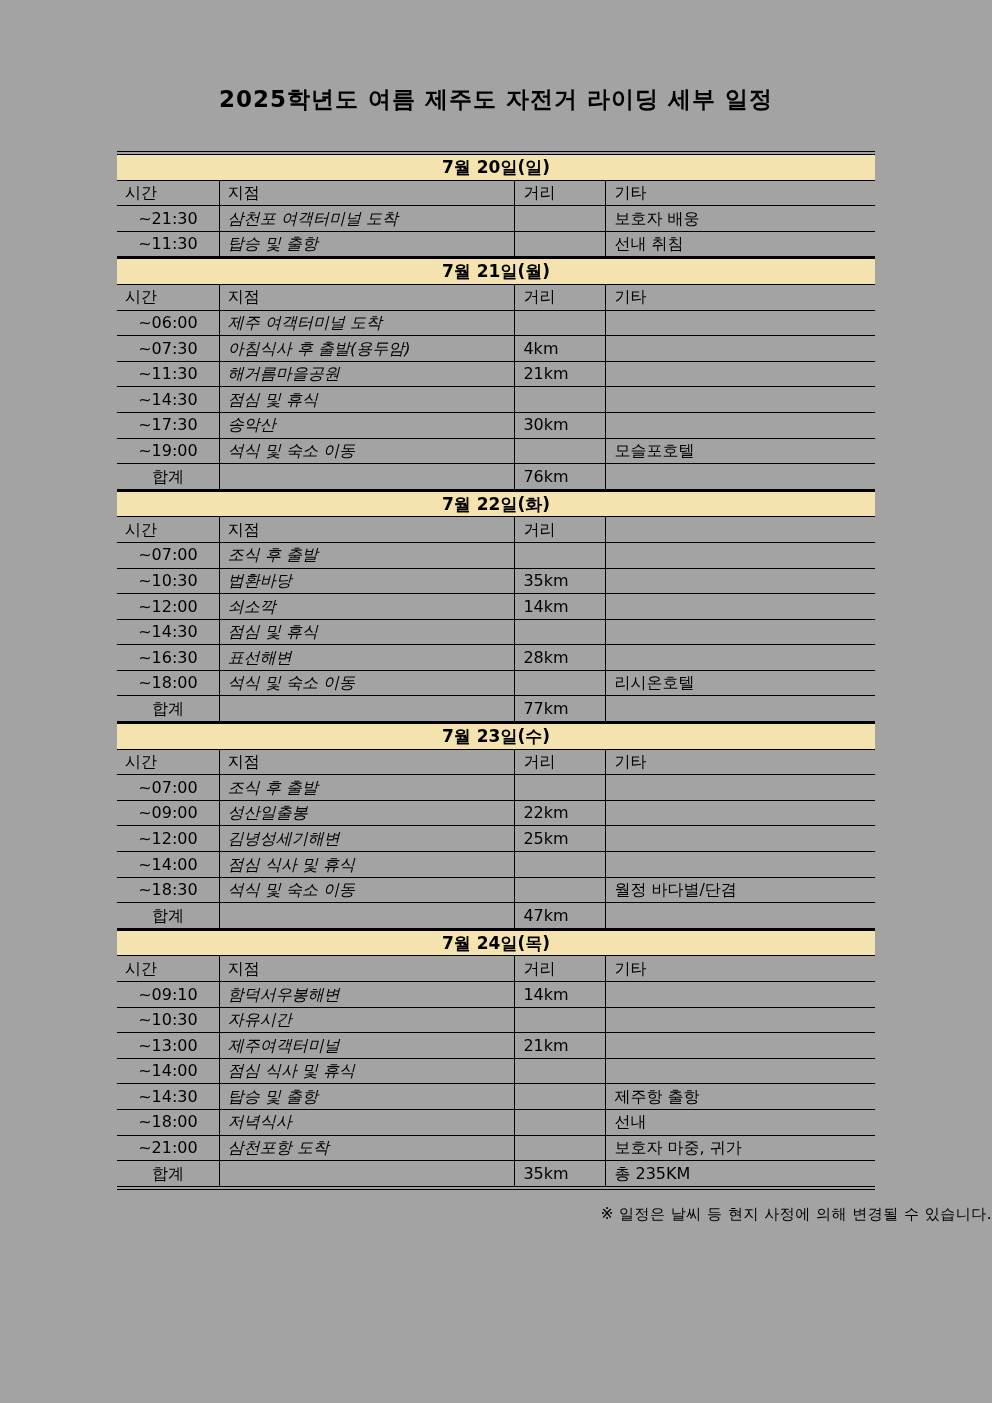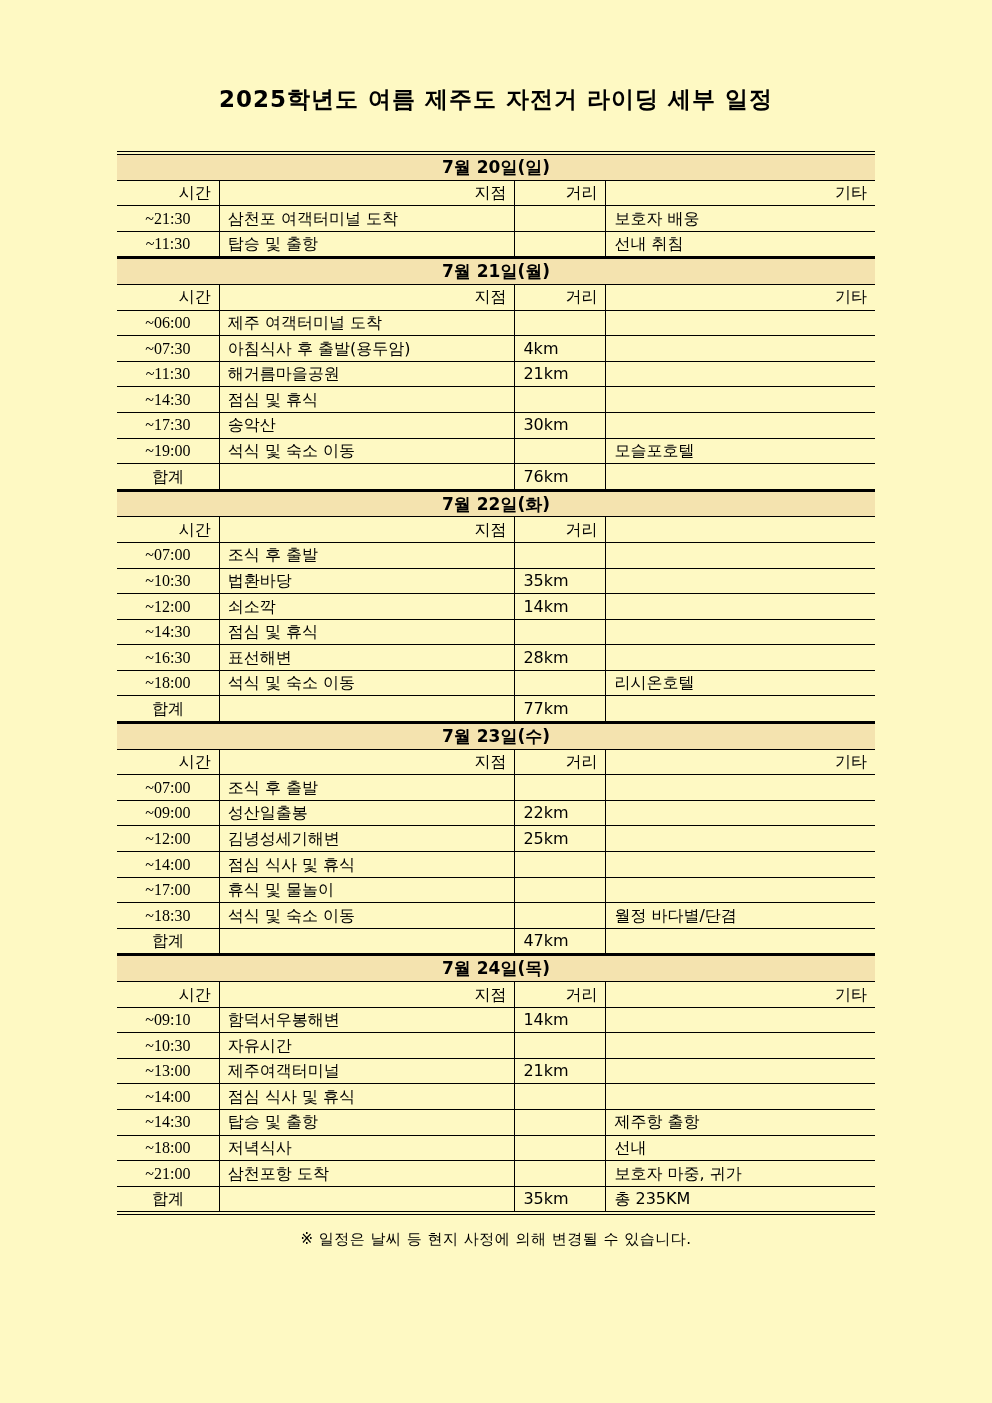--- a/index.html
+++ b/index.html
@@ -6,21 +6,21 @@
     margin: 0;
     padding: 0;
     background: #ffffff;
     font-family: "DejaVu Sans", sans-serif;
     color: #000000;
   }
   .page {
     position: relative;
     width: 992px;
     height: 1403px;
-    background: #fef9c3;
+    background: #a3a3a3;
     overflow: hidden;
   }
   .doc-title {
     padding-top: 84px;
     text-align: center;
     font-size: 23px;
     font-weight: bold;
     letter-spacing: 1px;
   }
   table.schedule {
@@ -46,30 +46,30 @@
 
   tr.day-row td {
     background: var(--day-header-bg, #F4E3AF);
     text-align: center;
     font-size: 17px;
     font-weight: 600;
     border-left: none;
     border-right: none;
     border-top: 3px solid #000;
   }
-  tr.head-row td { text-align: right; }
-
-  td.c-time { text-align: center; font-family: Liberation Serif, serif; }
-  td.c-place { text-align: left; }
+  tr.head-row td { text-align: left; }
+
+  td.c-time { text-align: center; }
+  td.c-place { text-align: left; font-style: italic; }
   td.c-dist { text-align: left; }
   td.c-etc  { text-align: left; }
 
   .footnote {
     margin-top: 15px;
-    text-align: center;
+    text-align: right;
     font-size: 15px;
     letter-spacing: 0.5px;
   }
 </style>
 </head>
 <body>
 
 <div class="page">
   <div class="doc-title">2025학년도 여름 제주도 자전거 라이딩 세부 일정</div>
 
@@ -231,26 +231,20 @@
           <td class="c-dist">25km</td>
           <td class="c-etc"></td>
         </tr>
         <tr>
           <td class="c-time">~14:00</td>
           <td class="c-place">점심 식사 및 휴식</td>
           <td class="c-dist"></td>
           <td class="c-etc"></td>
         </tr>
         <tr>
-          <td class="c-time">~17:00</td>
-          <td class="c-place">휴식 및 물놀이</td>
-          <td class="c-dist"></td>
-          <td class="c-etc"></td>
-        </tr>
-        <tr>
           <td class="c-time">~18:30</td>
           <td class="c-place">석식 및 숙소 이동</td>
           <td class="c-dist"></td>
           <td class="c-etc">월정 바다별/단겸</td>
         </tr>
         <tr>
           <td class="c-time">합계</td>
           <td class="c-place"></td>
           <td class="c-dist">47km</td>
           <td class="c-etc"></td>

